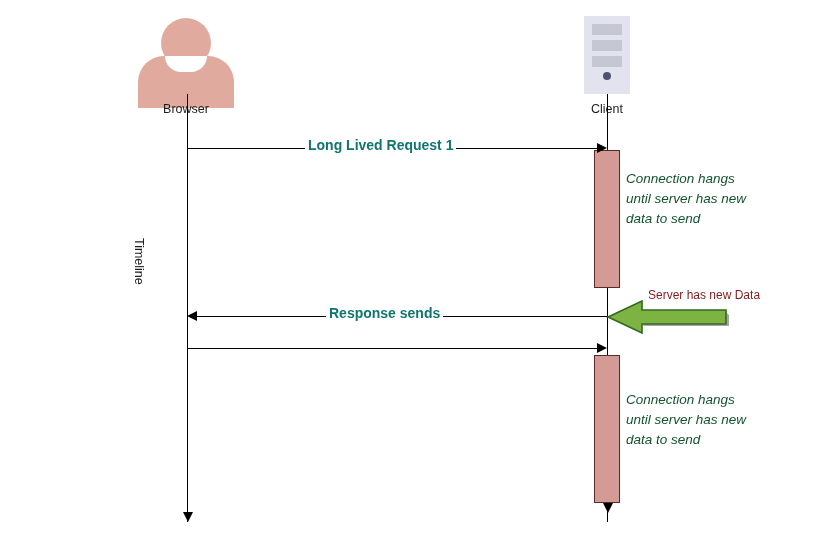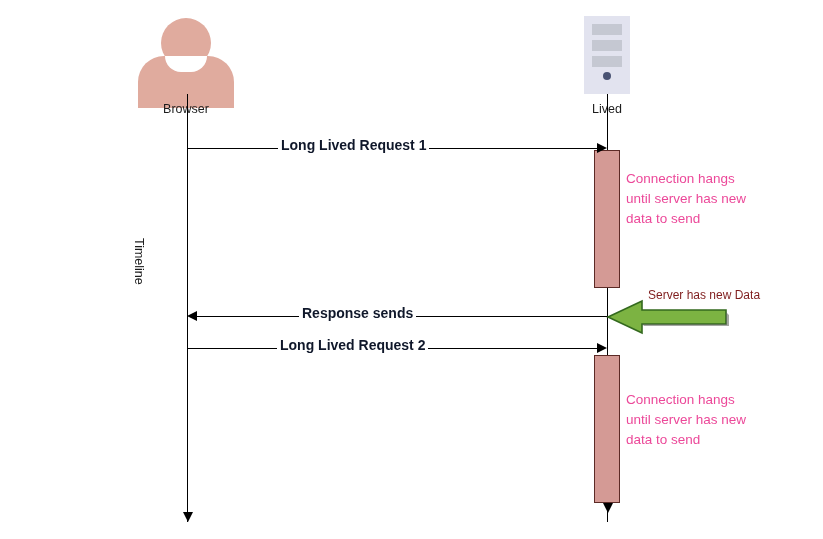--- a/index.html
+++ b/index.html
@@ -57,32 +57,34 @@
 
   
   .actor-label {
     font-size: 12.5px;
     color: #1c1c1c;
     text-align: center;
     white-space: nowrap;
   }
   .note {
     font-size: 13.5px;
-    color: #ec4899;
+    color: #14532d;
     line-height: 20px;
     white-space: pre-line;
+    font-style: italic;
   }
   .note-center { text-align: center; }
   .msg-label {
     font-size: 14px;
     font-weight: bold;
-    color: #0f172a;
+    color: #0f766e;
     background: #ffffff;
     padding: 0 3px;
     white-space: nowrap;
+    margin-left: 27px;
   }
   .small-label {
     font-size: 12px;
     color: #7f1d1d;
     white-space: nowrap;
   }
   .timeline-label {
     font-size: 12.5px;
     color: #1c1c1c;
     white-space: nowrap;
@@ -142,21 +144,21 @@
   <div class="abs actor-label" style="left:136px; top:102px; width:100px;">Browser</div>
 
   <div class="abs" style="left:584px; top:16px; width:46px; height:78px;">
     <div class="abs server-box" style="left:0; top:0;">
       <div class="server-bar" style="top:8px;"></div>
       <div class="server-bar" style="top:24px;"></div>
       <div class="server-bar" style="top:40px;"></div>
       <div class="server-led"></div>
     </div>
   </div>
-  <div class="abs actor-label" style="left:557px; top:102px; width:100px;">Lived</div>
+  <div class="abs actor-label" style="left:557px; top:102px; width:100px;">Client</div>
 
   <div class="abs lifeline" style="left:187px; top:94px; height:428px;"></div>
   <div class="abs arrow-down" style="left:183px; top:512px;"></div>
 
   <div class="abs lifeline" style="left:607px; top:94px; height:428px;"></div>
   <div class="abs arrow-down" style="left:603px; top:503px;"></div>
 
   <div class="abs timeline-label" style="left:146px; top:238px;">Timeline</div>
 
   <div class="abs activation" style="left:594px; top:150px; height:138px;"></div>
@@ -175,20 +177,19 @@
     <polygon points="6,18 40,2 40,11 124,11 124,25 40,25 40,34" fill="#7cb342" stroke="#33691e" stroke-width="1.6" stroke-linejoin="miter"></polygon>
     <polygon points="124,13 127,16 127,27 42,27 40,25 124,25" fill="#5a5f56" opacity="0.55"></polygon>
   </svg>
 
   <div class="abs hline" style="left:195px; top:316px; width:412px;"></div>
   <div class="abs arrow-left" style="left:187px; top:311px;"></div>
   <div class="abs msg-label" style="left:299px; top:305px;">Response sends</div>
 
   <div class="abs hline" style="left:187px; top:348px; width:412px;"></div>
   <div class="abs arrow-right" style="left:597px; top:343px;"></div>
-  <div class="abs msg-label" style="left:277px; top:337px;">Long Lived Request 2</div>
 
 
   <div class="abs note" style="left:626px; top:390px; width:180px;">Connection hangs
 until server has new
 data to send</div>
 
 </div>
 
 </body></html>

